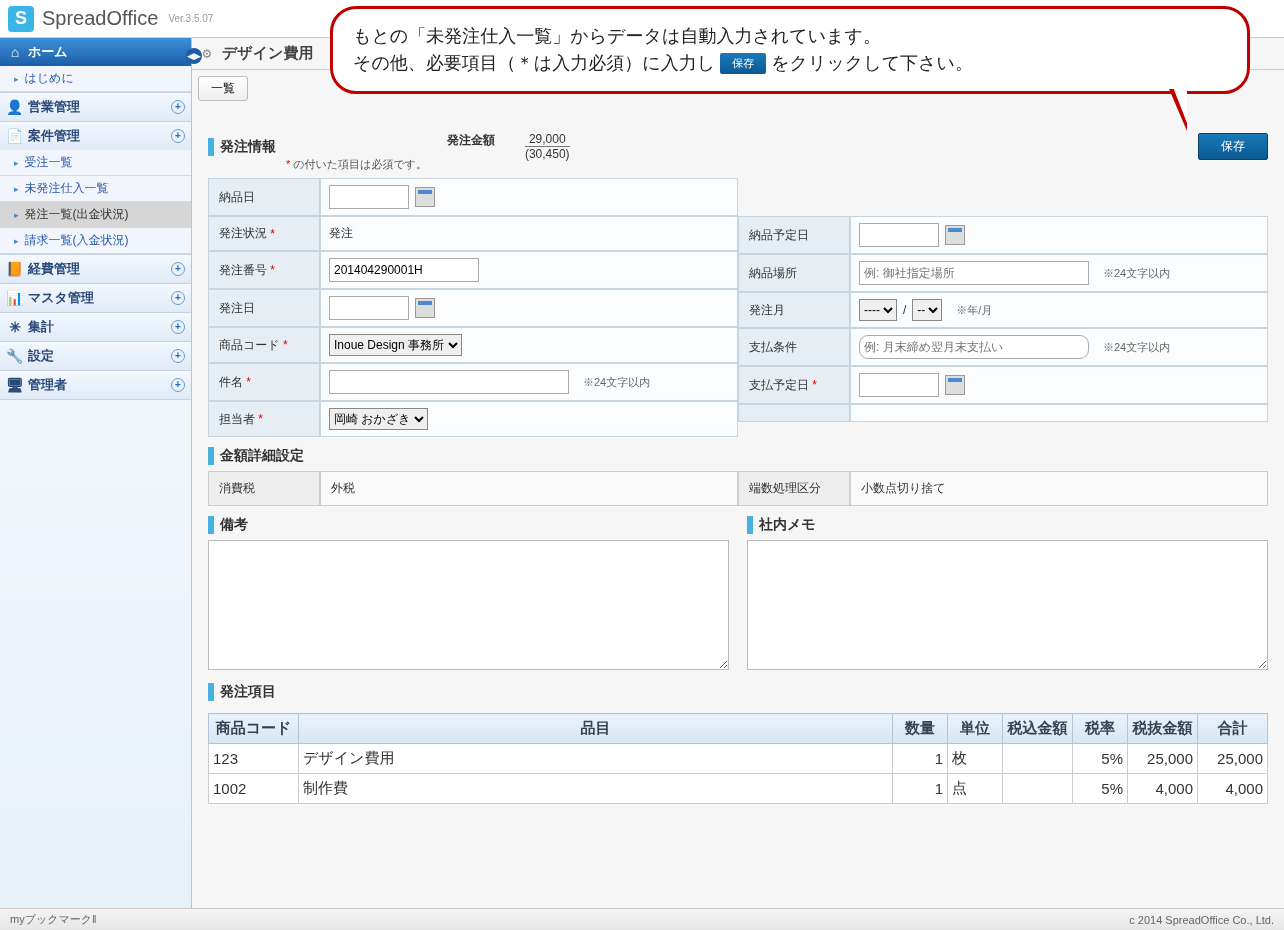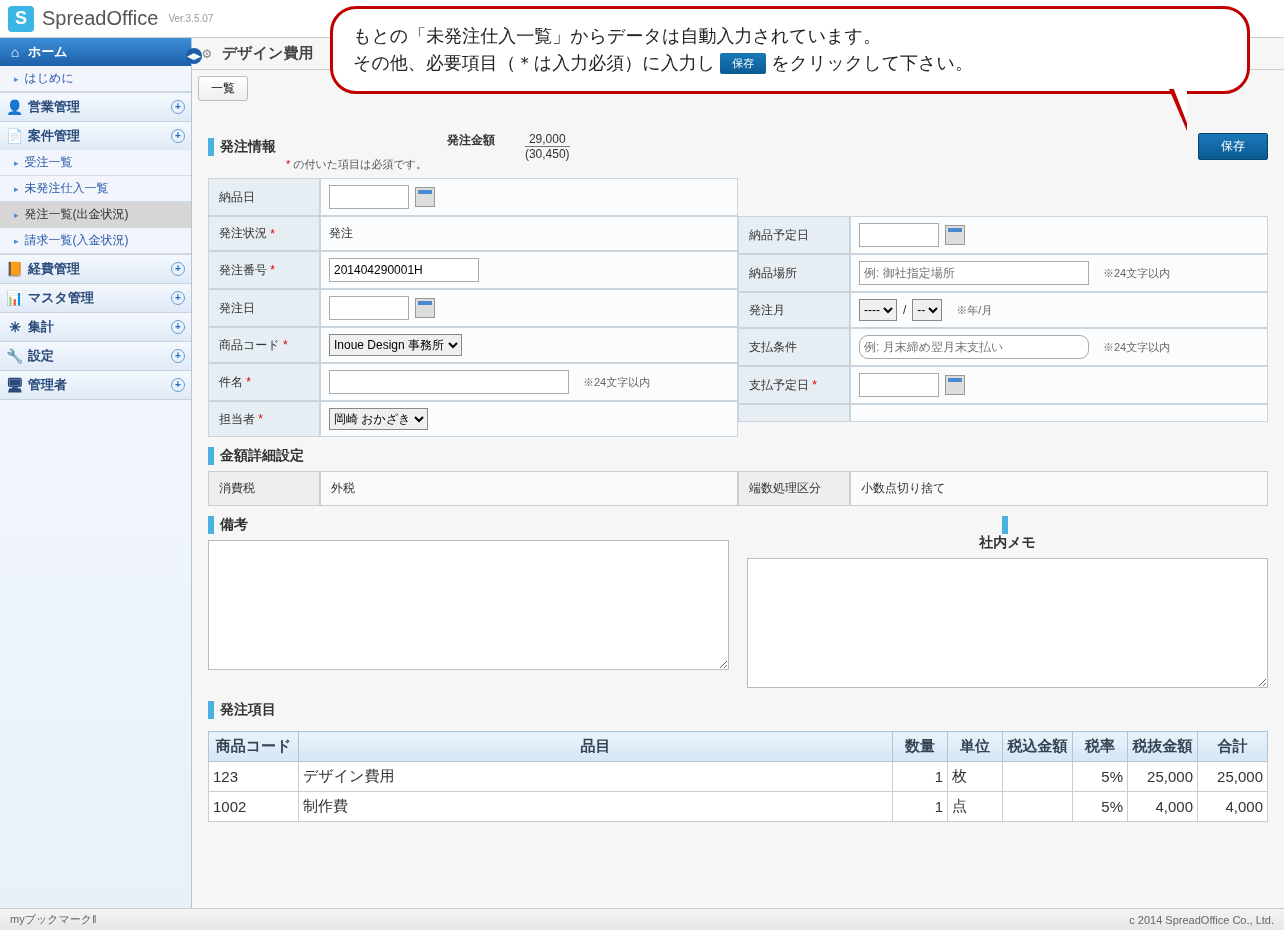--- a/index.html
+++ b/index.html
@@ -310,21 +310,21 @@
 
       <div class="memo-cols">
         <div class="memo-col">
           <div class="section-head" style="margin:0;">
               <div class="sec-bar"></div>
               <div class="sec-title">備考</div>
             </div>
           <textarea class="memo-box" style=""></textarea>
         </div>
         <div class="memo-col">
-          <div class="section-head" style="margin:0;flex-direction:column;">
+          <div class="section-head" style="margin:0;">
               <div class="sec-bar"></div>
               <div class="sec-title">社内メモ</div>
             </div>
           <textarea class="memo-box" style=""></textarea>
         </div>
       </div>
 
       <div class="section-head">
         <div class="sec-bar"></div>
         <div class="sec-title">発注項目</div>

